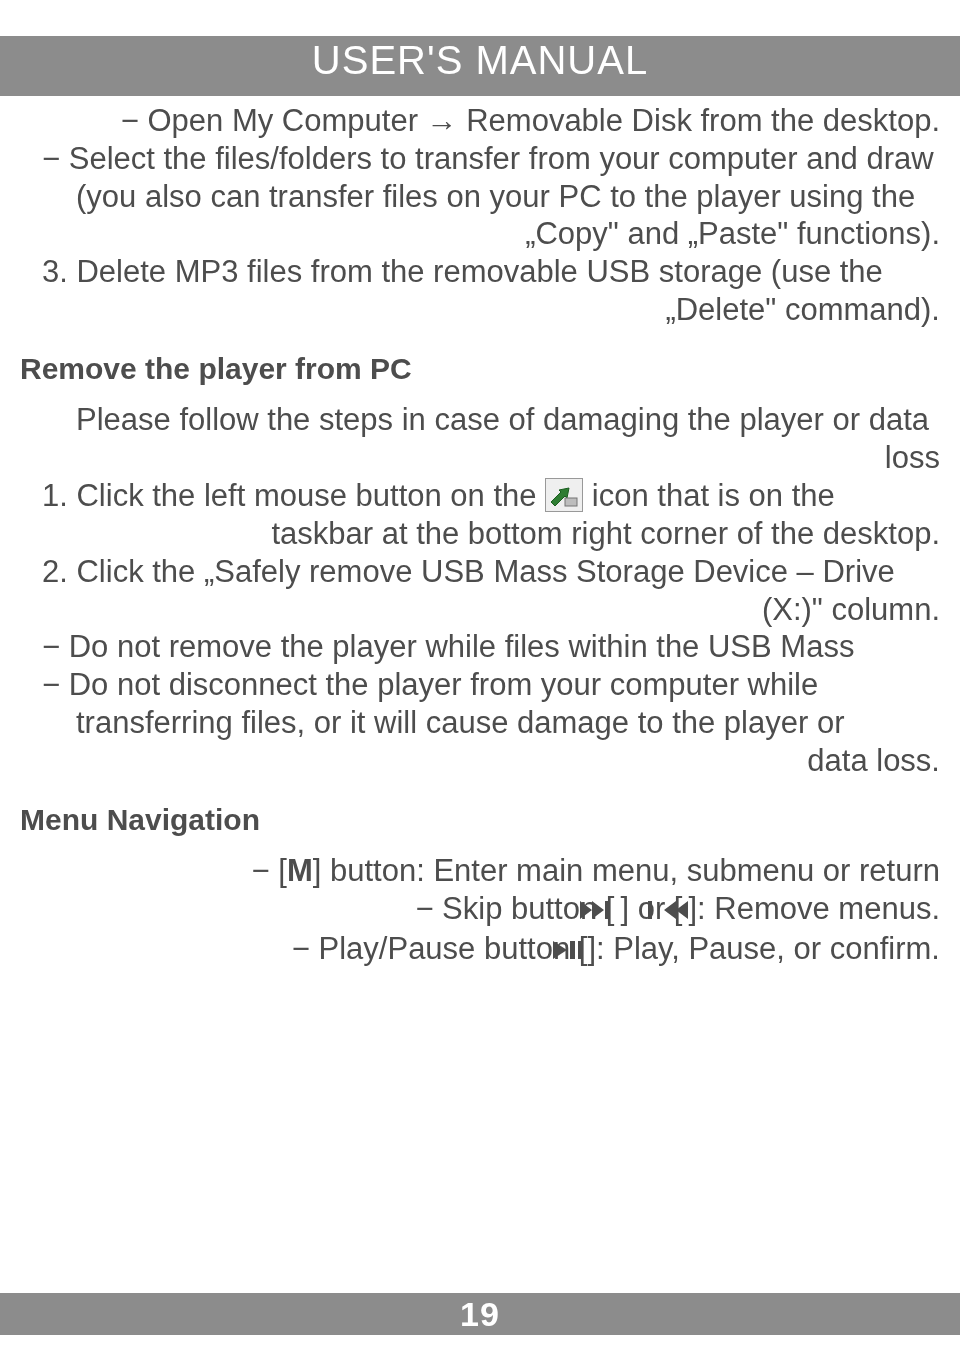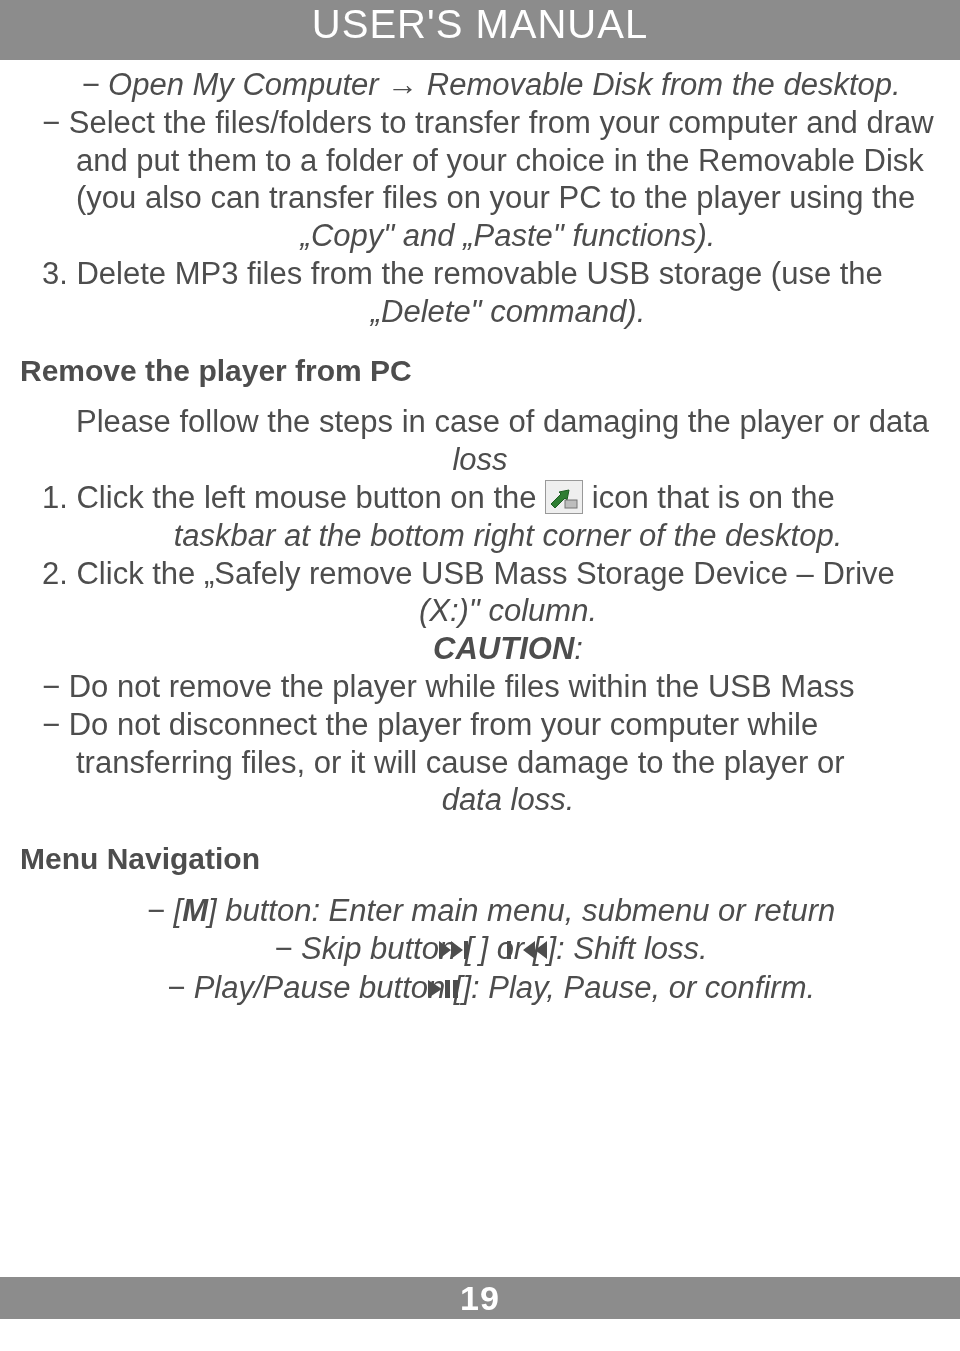--- a/index.html
+++ b/index.html
@@ -13,31 +13,32 @@
   }
   .header-bar {
     background: #8c8c8c;
     height: 60px;
     width: 100%;
     text-align: center;
     line-height: 48px;
     font-size: 40px;
     color: #fff;
     letter-spacing: 1px;
+    margin-top: 36px;
   }
   .content {
     padding: 6px 20px 0 20px;
     font-size: 31px;
     line-height: 1.22;
   }
   .row {
     display: block;
     text-align: justify;
   }
-  .row-last { text-align: center; font-style: italic; }
+  .row-last { text-align: right; }
   .indent1 { padding-left: 56px; text-indent: -34px; }
   .indent1b { padding-left: 56px; }
   .num { padding-left: 56px; text-indent: -34px; }
   .numb { padding-left: 56px; }
   .h2 {
     font-size: 30px;
     font-weight: bold;
     color: #4d4d4d;
     margin: 22px 0 14px 0;
   }
@@ -63,21 +64,21 @@
     font-weight: 900;
     font-family: Arial, sans-serif;
   }
   .tri-icon {
     display:inline-block;
     vertical-align: -2px;
   }
   .footer-bar {
     position: absolute;
     left: 0;
-    bottom: 32px;
+    bottom: 16px;
     width: 100%;
     height: 42px;
     background: #8c8c8c;
     text-align: center;
     line-height: 42px;
     color: #fff;
     font-size: 34px;
     font-weight: 900;
     letter-spacing: 1px;
   }
@@ -87,21 +88,20 @@
 
 <div class="header-bar">
   <span>USER'S MANUAL</span>
 </div>
 
 <div class="content">
 
   <div class="indent1 row-last">− <span>Open My Computer → Removable Disk from the desktop.</span></div>
 
   <div class="indent1 row">− <span>Select the files/folders to transfer from your computer and draw</span></div>
-  <div class="indent1b row"><span>and put them to a folder of your choice in the Removable Disk</span></div>
   <div class="indent1b row"><span>(you also can transfer files on your PC to the player using the</span></div>
   <div class="indent1b row-last"><span>„Copy" and „Paste" functions).</span></div>
 
   <div class="num row"><span>3. Delete MP3 files from the removable USB storage (use the</span></div>
   <div class="numb row-last"><span>„Delete" command).</span></div>
 
   <div class="h2">Remove the player from PC</div>
 
   <div class="row" style="padding-left:56px"><span>Please follow the steps in case of damaging the player or data</span></div>
   <div class="row-last lead"><span>loss</span></div>
@@ -111,39 +111,38 @@
           <path d="M4 22 L14 12 L12 10 L22 8 L20 18 L18 16 L8 26 Z" fill="#2e7d32" stroke="#1b5e20" stroke-width="1"></path>
           <rect x="18" y="18" width="12" height="8" fill="#bdbdbd" stroke="#757575"></rect>
         </svg></span><span> icon that is on the</span>
   </div>
   <div class="numb row-last"><span>taskbar at the bottom right corner of the desktop.</span></div>
 
   <div class="num row"><span>2. Click the „Safely remove USB Mass Storage Device – Drive</span></div>
   <div class="numb row-last"><span>(X:)" column.</span></div>
 
 
-  <div class="caution row-last"><span>CAUTION</span><span style="font-weight:normal">:</span></div>
 
   <div class="indent1 row">− <span>Do not remove the player while files within the USB Mass</span></div>
 
   <div class="indent1 row">− <span>Do not disconnect the player from your computer while</span></div>
   <div class="indent1b row"><span>transferring files, or it will cause damage to the player or</span></div>
   <div class="indent1b row-last"><span>data loss.</span></div>
 
   <div class="h2">Menu Navigation</div>
 
   <div class="indent1 row-last">− <span>[</span><span class="mbtn">M</span><span>] button: Enter main menu, submenu or return</span></div>
 
   <div class="indent1 row-last">− <span>Skip button [</span><span class="tri-icon"><svg width="40" height="22" viewBox="0 0 40 22">
           <path d="M0 2 L12 11 L0 20 Z M12 2 L24 11 L12 20 Z" fill="#4d4d4d"></path>
           <rect x="25" y="2" width="4" height="18" fill="#4d4d4d"></rect>
         </svg></span><span>] or [</span><span class="tri-icon"><svg width="40" height="22" viewBox="0 0 40 22">
           <rect x="0" y="2" width="4" height="18" fill="#4d4d4d"></rect>
           <path d="M28 2 L16 11 L28 20 Z M16 2 L4 11 L16 20 Z" fill="#4d4d4d" transform="translate(12,0)"></path>
-        </svg></span><span>]: Shift loss.</span></div>
+        </svg></span><span>]: Remove menus.</span></div>
 
   <div class="indent1 row-last">− <span>Play/Pause button [</span><span class="tri-icon"><svg width="34" height="22" viewBox="0 0 34 22">
           <path d="M0 2 L14 11 L0 20 Z" fill="#4d4d4d"></path>
           <rect x="17" y="2" width="5" height="18" fill="#4d4d4d"></rect>
           <rect x="25" y="2" width="5" height="18" fill="#4d4d4d"></rect>
         </svg></span><span>]: Play, Pause, or confirm.</span></div>
 
 </div>
 
 <div class="footer-bar">

